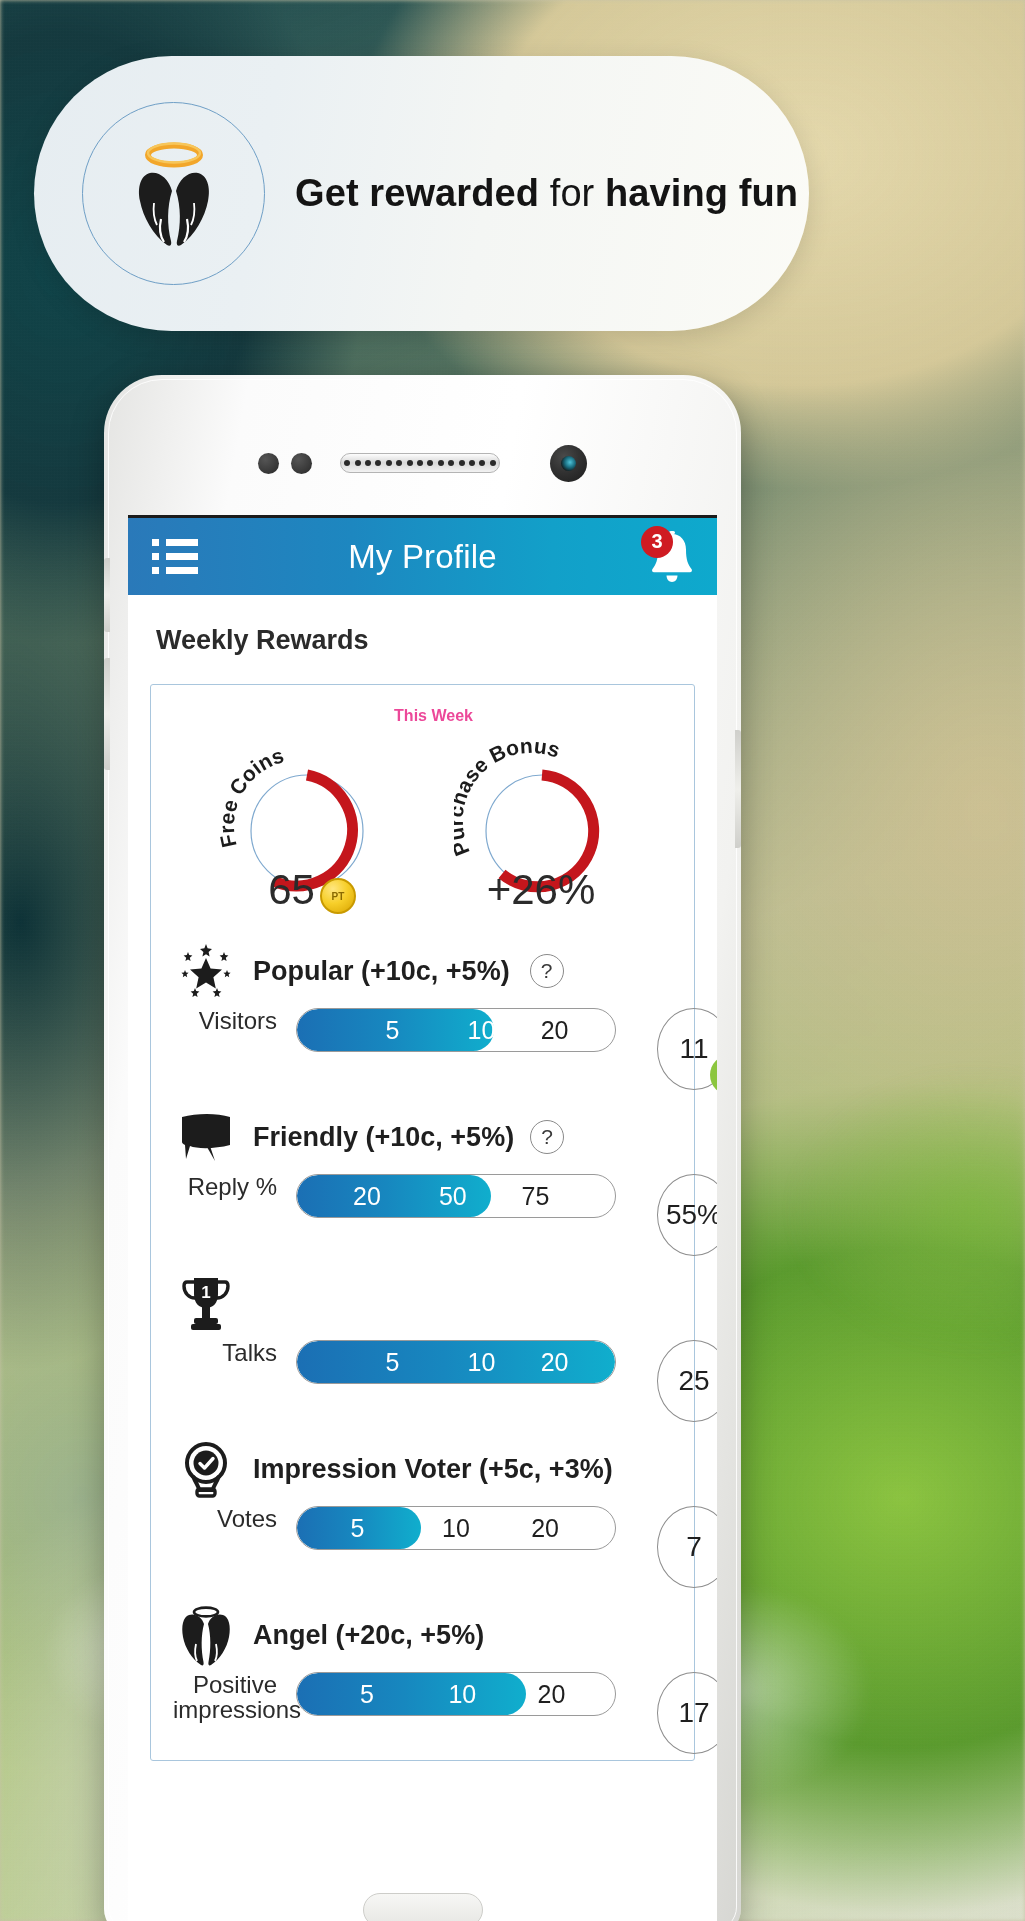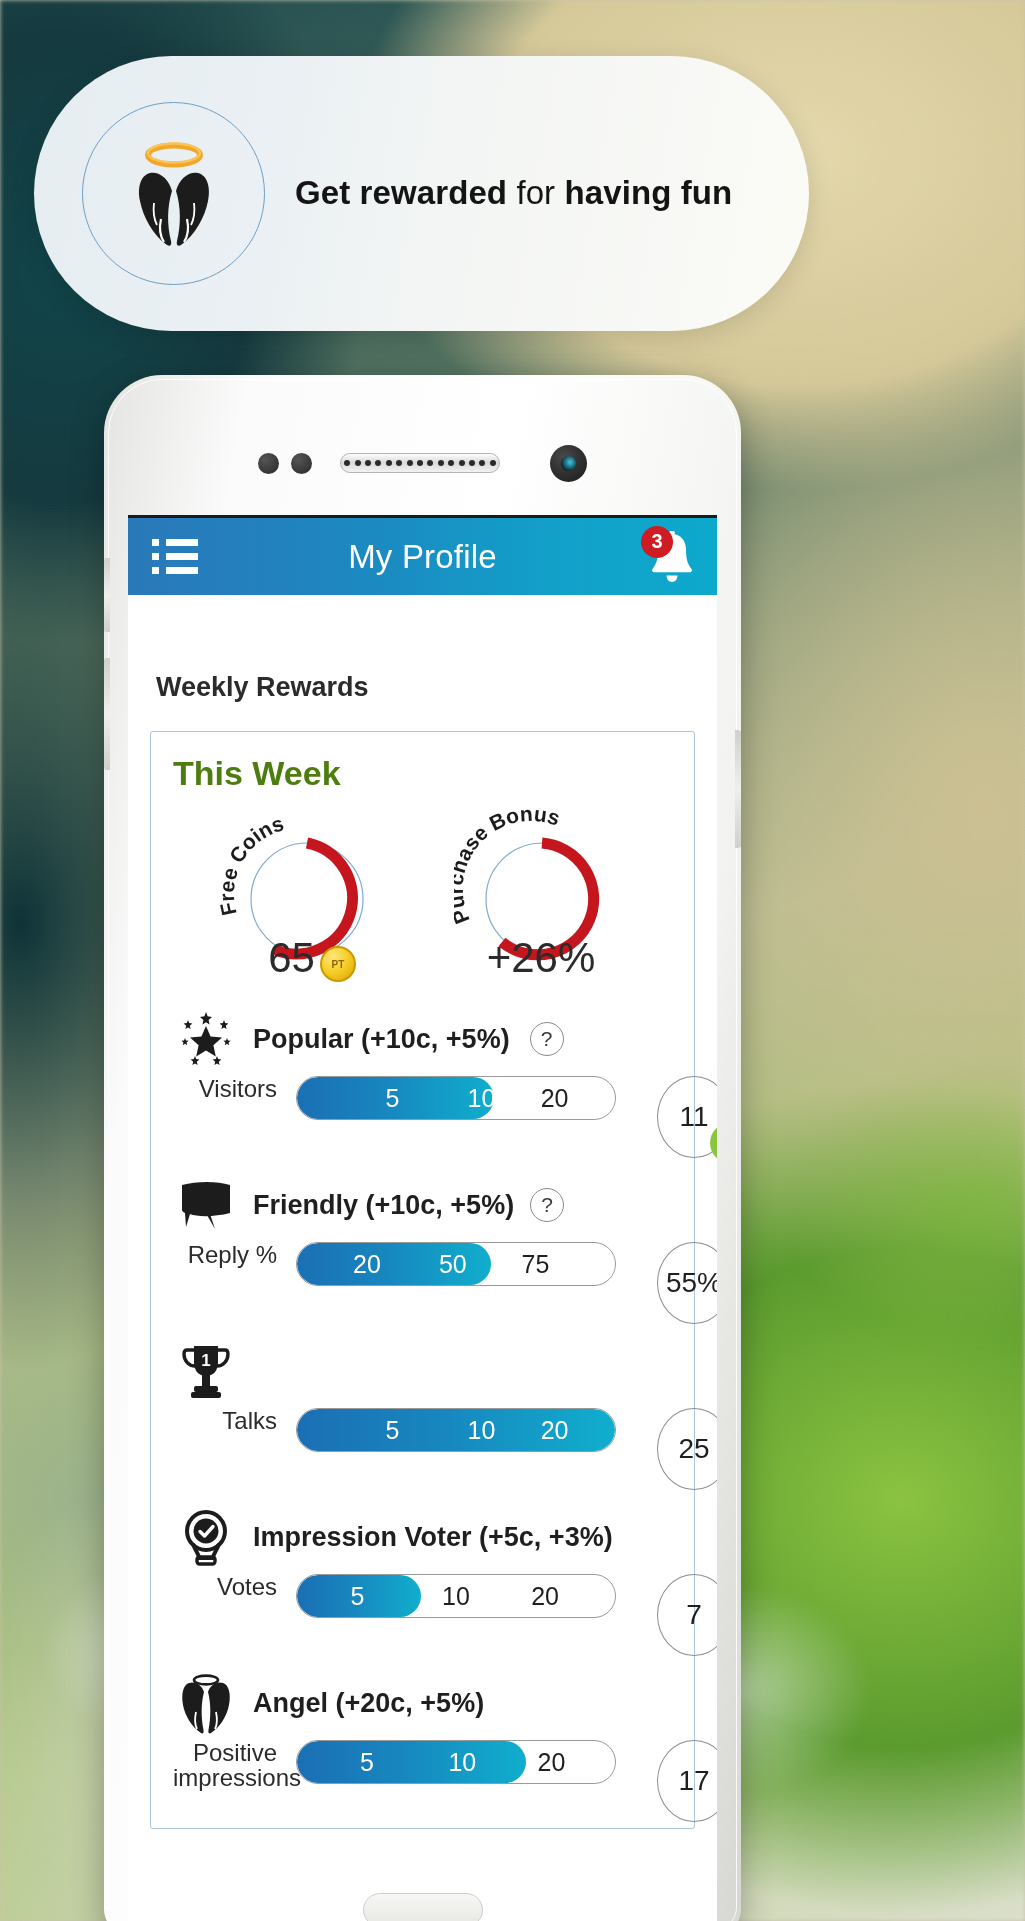--- a/index.html
+++ b/index.html
@@ -60,21 +60,21 @@
     border-radius: 50%;
     border: 1.5px solid #6f9fc6;
     display: flex; align-items: center; justify-content: center;
     position: relative;
   }
   .banner-text {
     margin-left: 30px;
     color: #141414;
     line-height: 1.28;
   }
-  .banner-line1 { font-size: 33px; font-weight: 400; letter-spacing: .1px; }
+  .banner-line1 { font-size: 38px; font-weight: 400; letter-spacing: .1px; }
   .banner-line1 b { font-weight: 700; }
   .banner-line2 { font-size: 33px; font-weight: 400; margin-top: 7px; }
 
   
   .phone {
     position: absolute;
     left: 104px; top: 375px;
     width: 637px; height: 1560px;
     border-radius: 58px 58px 26px 26px;
     background: linear-gradient(100deg, #e4e4e2 0%, #fbfbfb 16%, #ffffff 46%, #f2f2f0 78%, #d6d6d2 100%);
@@ -157,34 +157,34 @@
   .bell-wrap { margin-left: auto; position: relative; width: 52px; height: 56px; cursor: pointer; }
   .bell-badge {
     position: absolute; left: -4px; top: -3px; z-index: 3;
     width: 32px; height: 32px; border-radius: 50%;
     background: #cf1b22; color: #fff;
     font-size: 20px; font-weight: 700;
     display: flex; align-items: center; justify-content: center;
   }
   .bell-ico { position: absolute; right: 0; top: 2px; }
 
-  .content { padding: 0; background: #fff; margin-top: 47px; }
+  .content { padding: 0; background: #fff; }
   .section-title {
     font-size: 27px; font-weight: 700; color: #2b2b2b;
     padding: 30px 0 0 28px;
   }
 
   .card {
     margin: 28px 22px 0 22px;
     border: 1px solid #a9c6dd;
     border-radius: 3px;
     background: #fff;
     padding: 22px 0 0 0;
   }
-  .card-title { font-size: 34px; font-weight: 700; color: #4d7c0f; padding-left: 22px; }
+  .card-title { font-size: 16px; font-weight: 700; color: #ec4899; padding-left: 22px; text-align: center; }
 
   
   .gauges { display: flex; justify-content: center; gap: 62px; margin-top: 14px; padding-bottom: 12px; }
   .gauge { position: relative; width: 175px; height: 175px; }
   .gauge-svg { position: absolute; inset: 0; }
   .gauge-center {
     position: absolute; inset: 0;
     display: flex; align-items: flex-end; justify-content: center; gap: 5px;
     font-size: 42px; color: #2b2b2b; font-weight: 400;
     padding-left: 16px;

